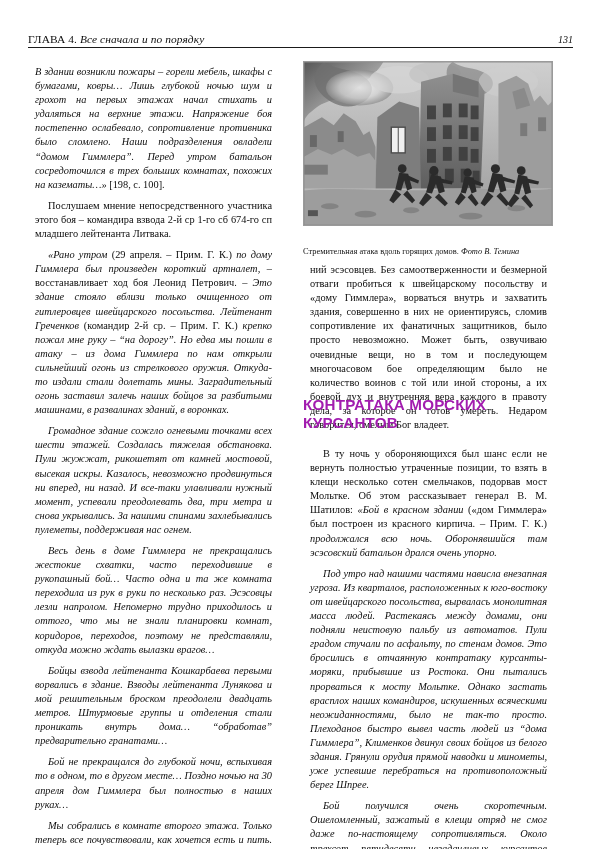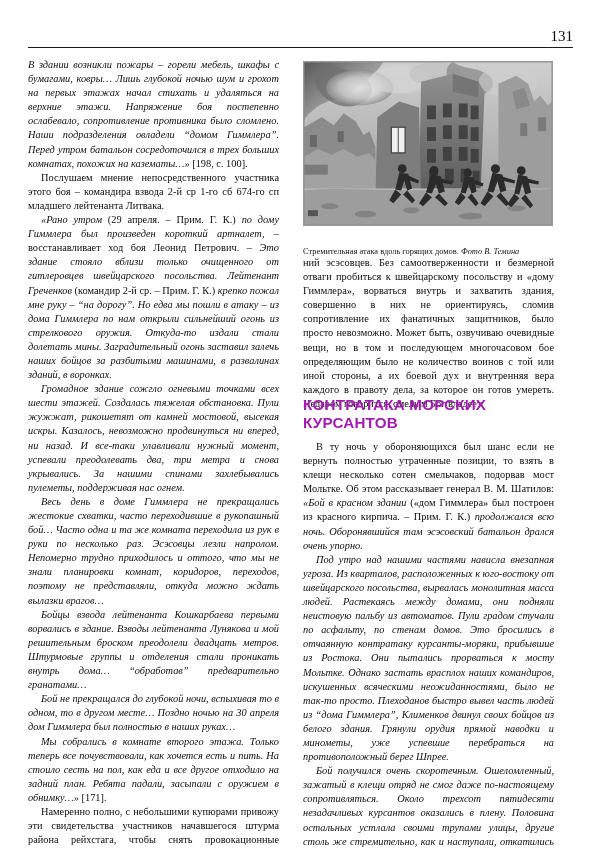--- a/index.html
+++ b/index.html
@@ -47,33 +47,34 @@
     font-variant: normal;
     font-style: normal;
   }
   .runhead-title {
     font-style: italic;
   }
   .runhead-page {
     position: absolute;
     right: 0;
     bottom: 2px;
-    font-size: 15px;
+    font-size: 10px;
+    font-style: italic;
   }
 
   
   .col {
     position: absolute;
     top: 58px;
     width: 251px;
   }
   .col-left  { left: 28px; }
 
   p {
-    margin: 0;
+    margin: 7px;
     text-align: justify;
     text-justify: inter-word;
     font-size: 10.35px;
     line-height: 14.1px;
     hyphens: manual;
   }
   p.ind { text-indent: 13px; }
   p.noind { text-indent: 0; }
   p.it { font-style: italic; }
   span.it { font-style: italic; }
@@ -122,20 +123,24 @@
 
   .rc-top { position: absolute; left: 303px; top: 256px; width: 251px; }
   .rc-bot { position: absolute; left: 303px; top: 440px; width: 251px; }
 </style>
 </head>
 <body>
 
 <div class="page">
 
   <div class="runhead">
+    <div class="runhead-left">
+      <span class="runhead-chap">ГЛАВА 4.</span>
+      <span class="runhead-title">Все сначала и по порядку</span>
+    </div>
     <div class="runhead-page">131</div>
   </div>
 
   <div class="col col-left">
 
     <p class="it noind"><span>В здании возникли пожары – горели мебель, шкафы с бумагами, ковры… Лишь глубокой ночью шум и грохот на первых этажах начал стихать и удаляться на верхние этажи. Напряжение боя постепенно ослабевало, сопротивление противника было сломлено. Наши подразделения овладели “домом Гиммлера”. Перед утром батальон сосредоточился в трех больших комнатах, похожих на казематы…»</span><span class="rm"> [198, с. 100].</span></p>
 
     <p class="ind">Послушаем мнение непосредственного участника этого боя – командира взвода 2-й ср 1-го сб 674-го сп младшего лейтенанта Литвака.</p>
 
     <p class="ind"><span class="it">«Рано утром</span><span class="rm"> (29 апреля. – Прим. Г. К.) </span><span class="it">по дому Гиммлера был произведен короткий артналет,</span><span class="rm"> – восстанавливает ход боя Леонид Петрович. – </span><span class="it">Это здание стояло вблизи только очищенного от гитлеровцев швейцарского посольства. Лейтенант Греченков</span><span class="rm"> (командир 2-й ср. – Прим. Г. К.) </span><span class="it">крепко пожал мне руку – “на дорогу”. Но едва мы пошли в атаку – из дома Гиммлера по нам открыли сильнейший огонь из стрелкового оружия. Откуда-то издали стали долетать мины. Заградительный огонь заставил залечь наших бойцов за разбитыми машинами, в развалинах зданий, в воронках.</span></p>

